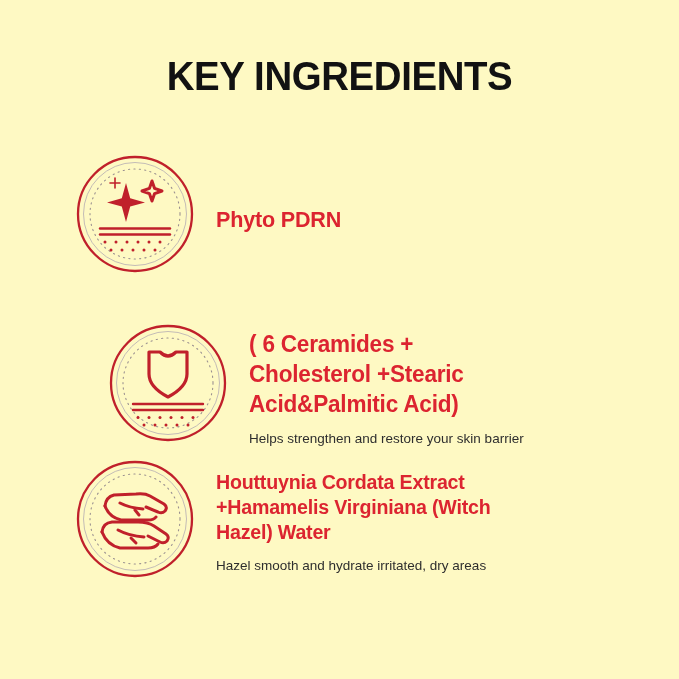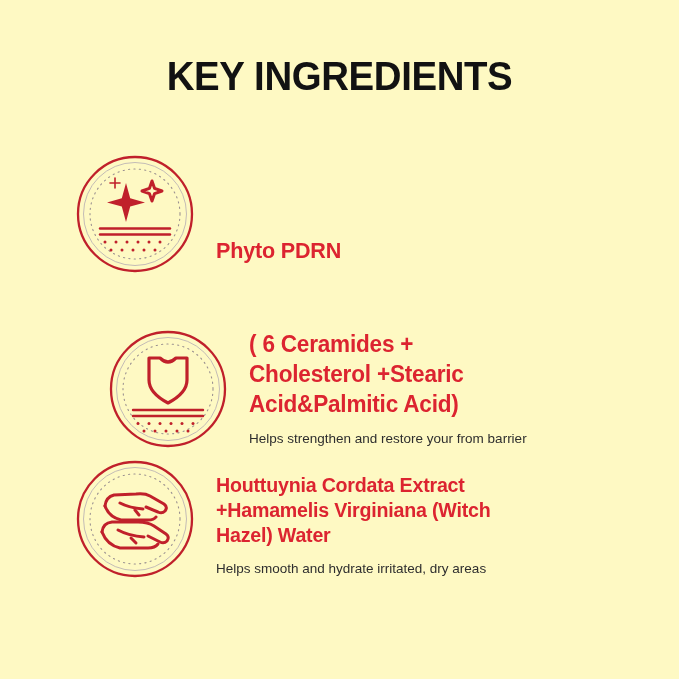--- a/index.html
+++ b/index.html
@@ -38,21 +38,21 @@
     font-family: "Liberation Sans", sans-serif;
     transform: scaleX(0.96);
   }
 
   
   .ingredient-row {
     position: absolute;
     left: 0;
     width: 554px;
     display: flex;
-    align-items: flex-end;
+    align-items: center;
   }
   #row-0 { top: 155px; }
   #row-1 { top: 318px; margin-left: 33px; }
   #row-2 { top: 460px; }
 
   .icon-badge {
     position: relative;
     flex: 0 0 auto;
     margin-left: 76px;
     width: 118px;
@@ -170,21 +170,21 @@
         </g>
       </svg>
     </div>
 
     <div class="text-col">
       <p class="ing-name">
         <span class="dline">( 6 Ceramides + Cholesterol</span>
         <span class="dline">+Stearic Acid&amp;Palmitic Acid)</span>
       </p>
       <p class="ing-desc">
-        <span class="dline">Helps strengthen and restore your from barrier</span>
+        <span class="dline">Helps strengthen and restore your skin barrier</span>
       </p>
     </div>
   </div>
 
   <div class="ingredient-row" id="row-2">
 
     <div class="icon-badge">
       <svg viewBox="0 0 118 118" xmlns="http://www.w3.org/2000/svg">
         <circle cx="59" cy="59" r="57" fill="none" stroke="#C0202B" stroke-width="2.3"></circle>
         <circle cx="59" cy="59" r="51.5" fill="none" stroke="#BCB4B4" stroke-width="0.9"></circle>
@@ -204,18 +204,18 @@
       </svg>
     </div>
 
     <div class="text-col">
       <p class="ing-name">
         <span class="dline">Houttuynia Cordata Extract</span>
         <span class="dline">+Hamamelis Virginiana</span>
         <span class="dline">(Witch Hazel) Water</span>
       </p>
       <p class="ing-desc">
-        <span class="dline">Helps smooth and hydrate irritated, dry areas</span>
+        <span class="dline">Hazel smooth and hydrate irritated, dry areas</span>
       </p>
     </div>
   </div>
 
 </div>
 
 </body></html>

